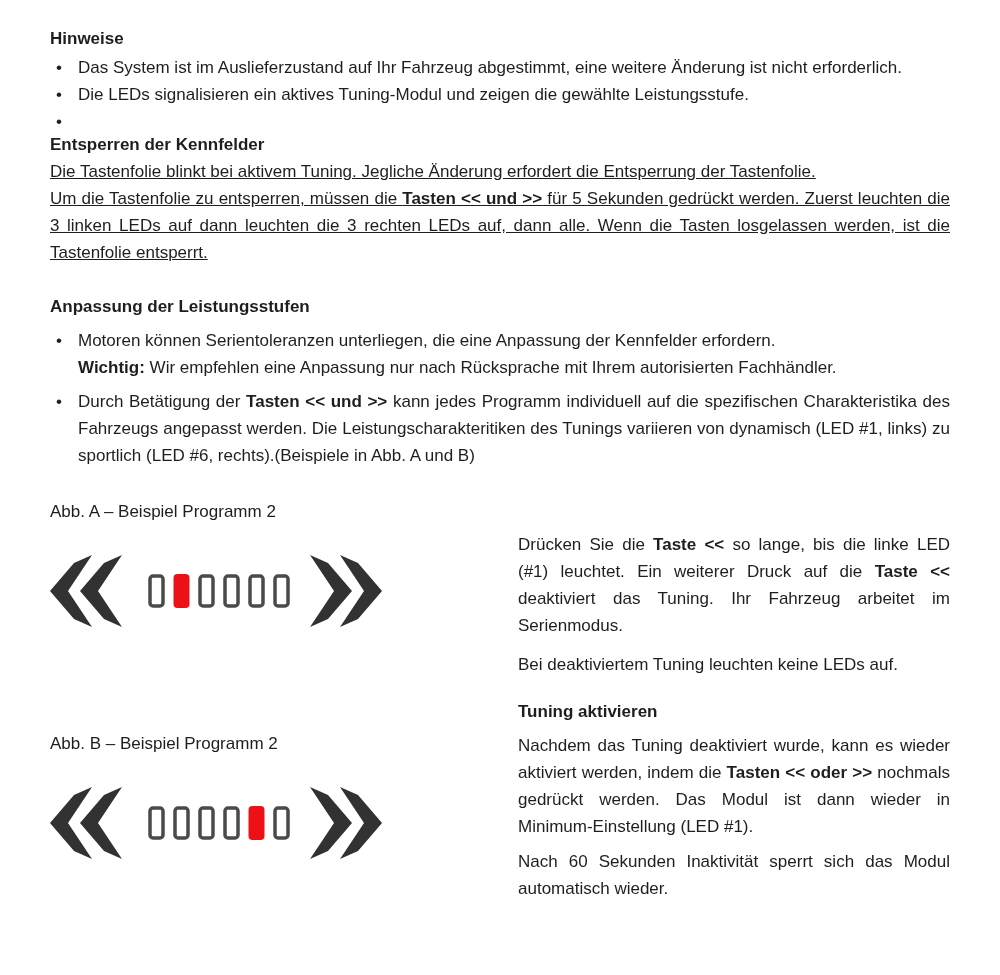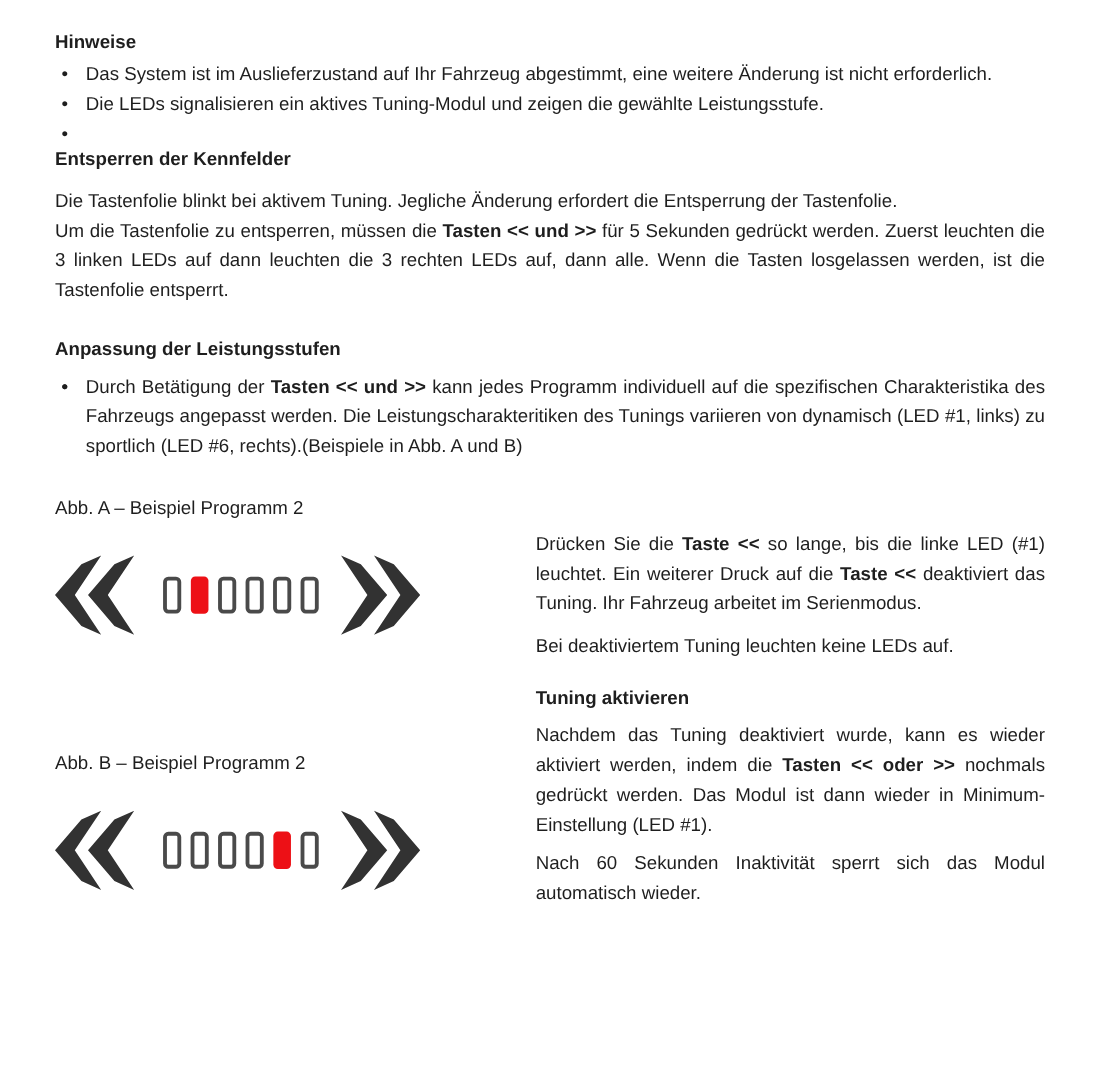--- a/index.html
+++ b/index.html
@@ -12,26 +12,26 @@
   .page{box-sizing:border-box;width:1000px;height:975px;padding:25px 50px 0 50px;background:#fff;}
   h3{font-size:17px;line-height:27px;margin:0;font-weight:bold;}
   p{margin:0;}
   .just{text-align:justify;}
   ul{list-style:none;margin:0;padding:0;}
   li{position:relative;padding-left:28px;}
   li .bullet{position:absolute;left:6px;top:0;}
   
   .sec-hinweise ul{margin-top:2px;}
   .sec-entsperren{margin-top:23px;}
-  .sec-entsperren .para-block{margin-top:11px;}
+  .sec-entsperren .para-block{margin-top:0;text-decoration:underline;}
   .sec-anpassung{margin-top:27px;}
   .sec-anpassung ul{margin-top:7px;}
   .sec-anpassung li + li{margin-top:7px;}
   
-  .bottom{display:flex;margin-top:29px;}
+  .bottom{display:flex;margin-top:29px;gap:31px;}
   .col-left{width:437px;flex:0 0 437px;}
   .col-right{flex:1;padding-top:33px;}
   .fig-label{line-height:27px;}
   .fig-graphic{margin-top:26px;}
   .fig-graphic svg{display:block;}
   .fig-b .fig-label{margin-top:99px;}
   .col-right h3.h-deakt{margin-bottom:0;}
   .col-right p.p-first{margin-top:0;}
   .col-right p.p-gap12{margin-top:12px;}
   .col-right h3.h-akt{margin-top:20px;}
@@ -67,20 +67,21 @@
       <p><span>Die Tastenfolie blinkt bei aktivem Tuning. Jegliche Änderung erfordert die Entsperrung der Tastenfolie.</span></p>
       <p class="just"><span>Um die Tastenfolie zu entsperren, müssen die </span><strong>Tasten &lt;&lt; und &gt;&gt;</strong><span> für 5 Sekunden gedrückt werden. Zuerst leuchten die 3 linken LEDs auf dann leuchten die 3 rechten LEDs auf, dann alle. Wenn die Tasten losgelassen werden, ist die Tastenfolie entsperrt.</span></p>
     </div>
   </section>
 
   <section class="sec-anpassung">
     <h3>Anpassung der Leistungsstufen</h3>
     <ul>
       <li class="just">
         <span class="bullet">•</span>
+        <span><span>Motoren können Serientoleranzen unterliegen, die eine Anpassung der Kennfelder erfordern.</span><br><strong>Wichtig:</strong><span> Wir empfehlen eine Anpassung nur nach Rücksprache mit Ihrem autorisierten Fachhändler.</span></span>
       </li>
       <li class="just">
         <span class="bullet">•</span>
         <span><span>Durch Betätigung der </span><strong>Tasten &lt;&lt; und &gt;&gt;</strong><span> kann jedes Programm individuell auf die spezifischen Charakteristika des Fahrzeugs angepasst werden. Die Leistungscharakteritiken des Tunings variieren von dynamisch (LED #1, links) zu sportlich (LED #6, rechts).(Beispiele in Abb. A und B)</span></span>
       </li>
     </ul>
   </section>
 
   <div class="bottom">
 

